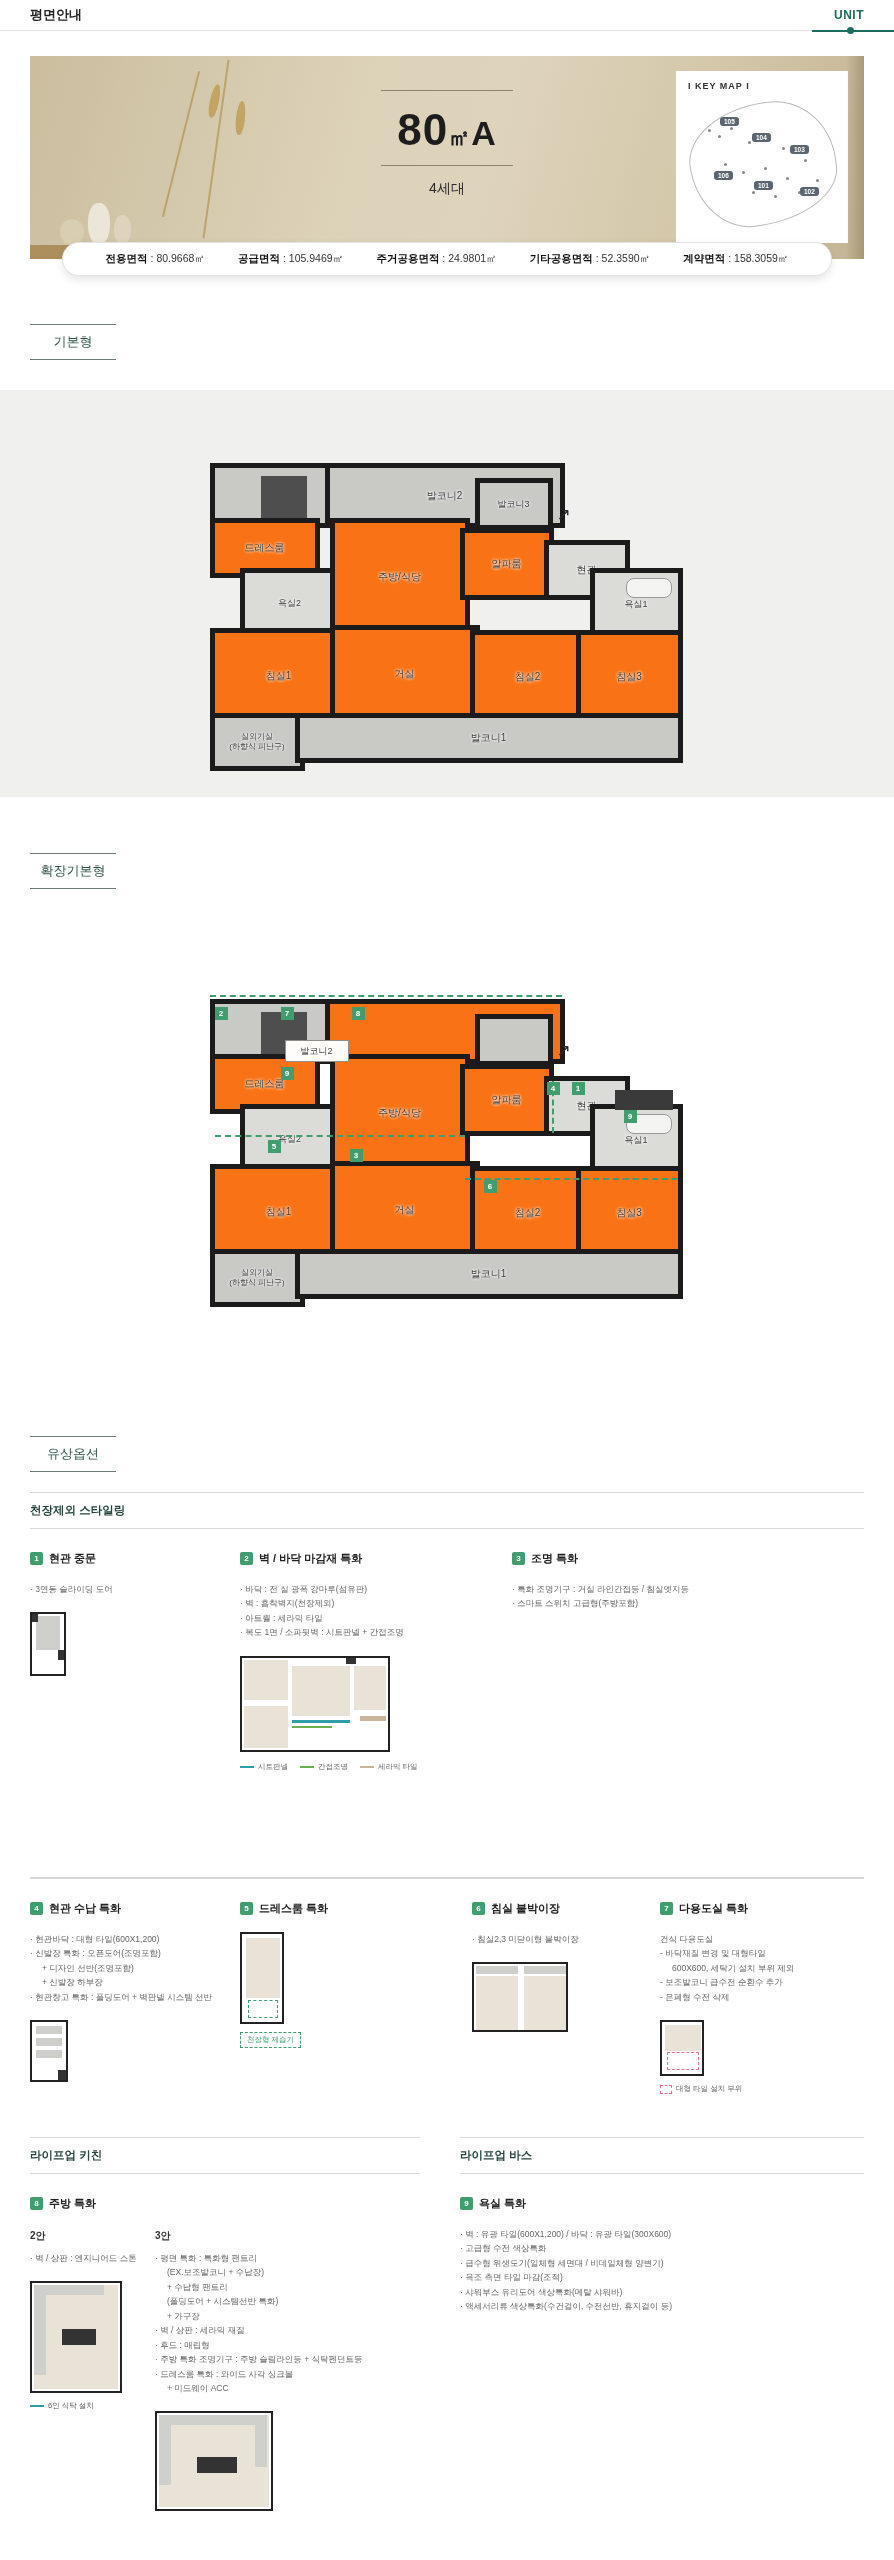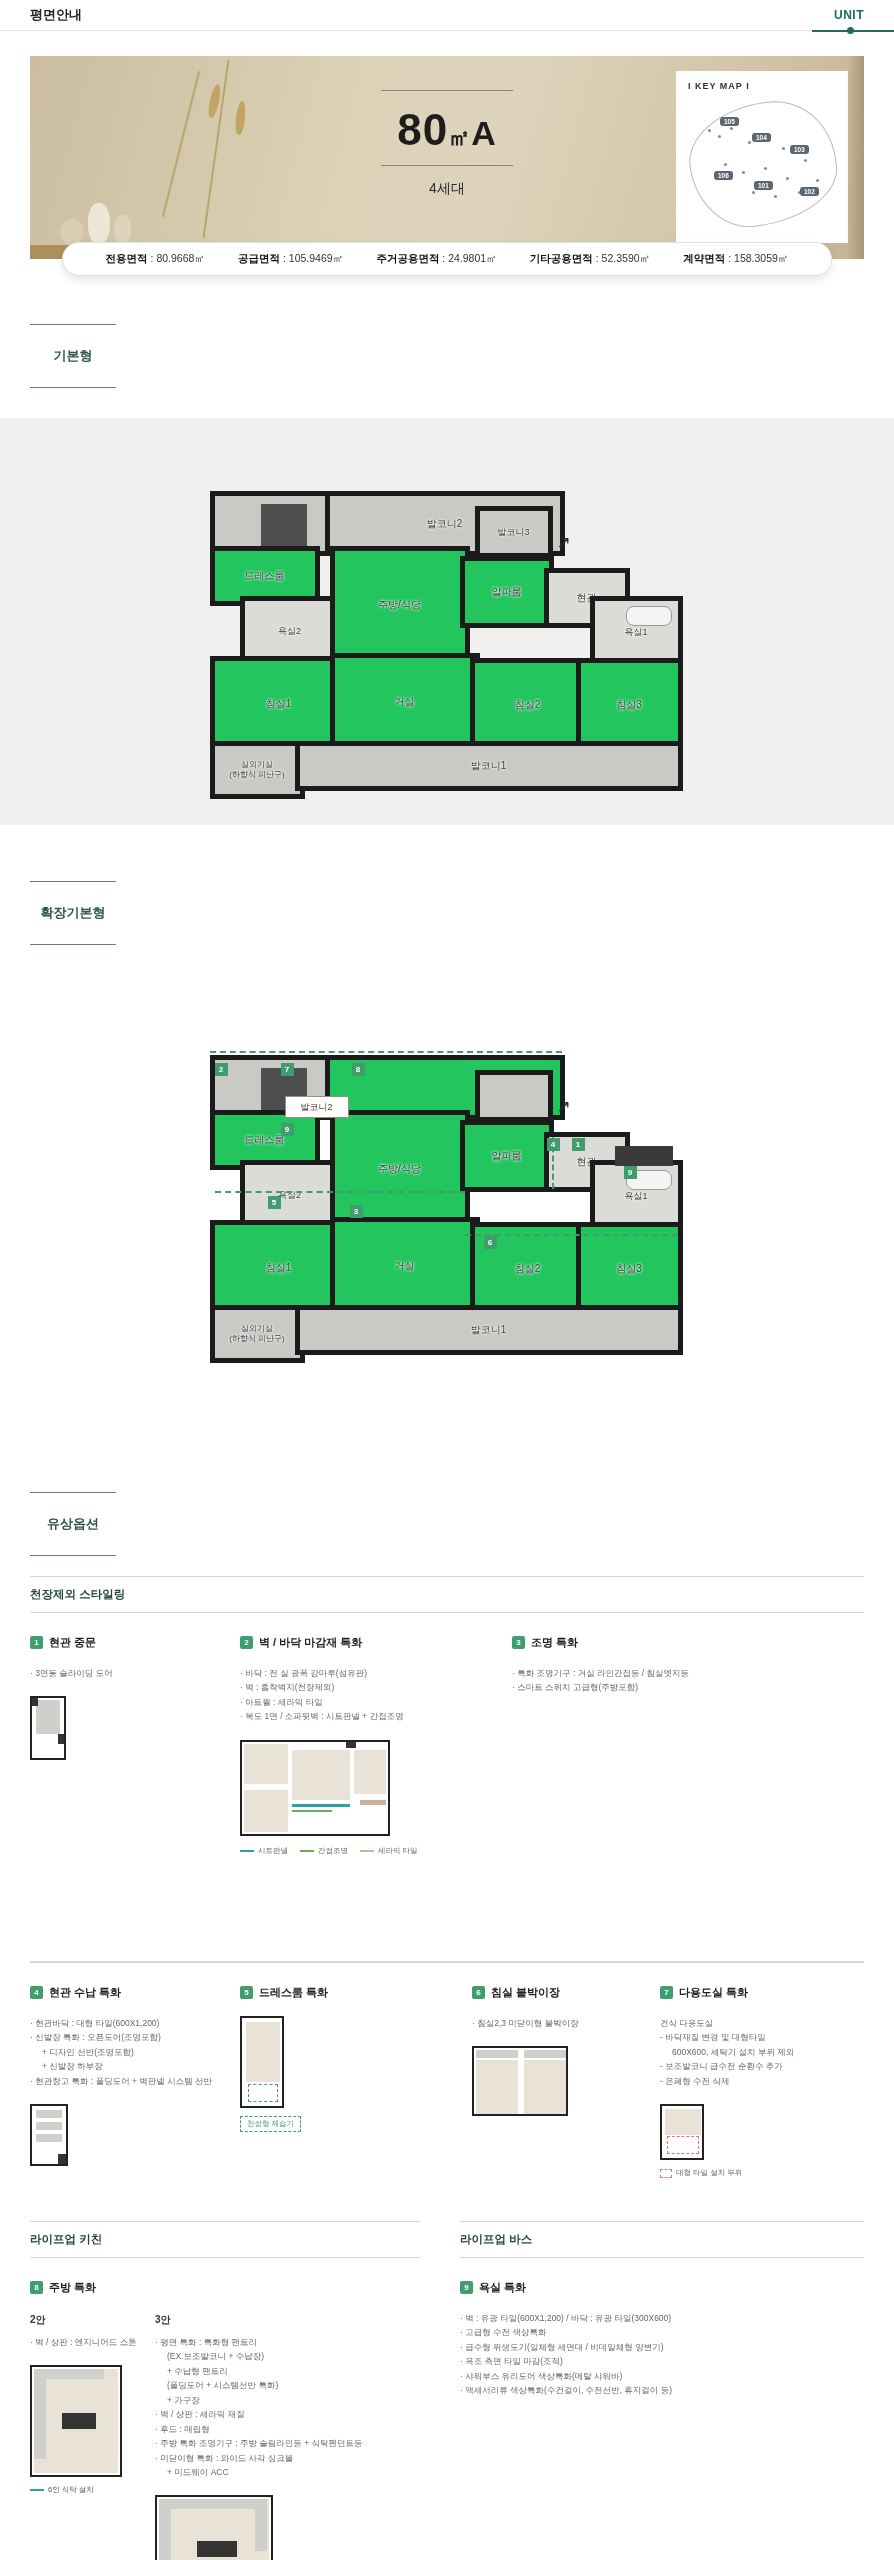--- a/index.html
+++ b/index.html
@@ -47,31 +47,31 @@
                       16px 34px #8a8a8a, 34px 42px #8a8a8a, 56px 38px #8a8a8a, 78px 48px #8a8a8a, 96px 30px #8a8a8a,
                       44px 62px #8a8a8a, 66px 66px #8a8a8a, 90px 62px #8a8a8a, 108px 50px #8a8a8a; }
 
   
   .pill { position:relative; z-index:3; width:770px; margin:-17px auto 0; height:34px; background:#fff; border:1px solid #e2e2e2;
           border-radius:18px; box-shadow:0 4px 10px rgba(0,0,0,.10); display:flex; align-items:center; justify-content:space-around; padding:0 26px; }
   .area-item { font-size:10.5px; color:#333; white-space:nowrap; }
   .area-item b { color:#111; }
 
   
-  .sec-label { margin-left:30px; width:86px; text-align:center; padding:22px 0; border-top:1px solid #6d7d75; border-bottom:1px solid #6d7d75;
-               font-size:13px; font-weight:bold; color:#2e544a; }
+  .sec-label { margin-left:30px; width:86px; text-align:center; padding:8px 0; border-top:1px solid #6d7d75; border-bottom:1px solid #6d7d75;
+               font-size:13px; font-weight:normal; color:#2e544a; }
   .ml-basic { margin-top:48px; }
   .ml-ext { margin-top:56px; }
   .ml-opt { margin-top:118px; }
 
   
   .band { margin-top:30px; background:#f0f0ee; padding:78px 0 27px; }
   .plan-wrap-white { margin-top:115px; padding:0 0 12px; }
   .plan { position:relative; width:465px; height:302px; margin:0 auto; }
-  .rm { position:absolute; outline:5px solid #1b1b1b; background:#22c55e; display:flex; align-items:center; justify-content:center;
+  .rm { position:absolute; outline:5px solid #1b1b1b; background:#f97316; display:flex; align-items:center; justify-content:center;
         font-size:10px; color:#3e3e3e; text-shadow:0 0 3px #fff,0 0 3px #fff; }
   .rm.gray { background:#c9c9c6; }
   .rm.ltgray { background:#dbdbd7; }
   .rm.small { font-size:9px; }
   .core { position:absolute; left:46px; top:8px; width:46px; height:44px; background:#4e4e4e; }
   .tub { position:absolute; right:6px; top:5px; width:46px; height:20px; background:#f4f4f2; border:1px solid #9a9a98; border-radius:8px; }
   .arrow { position:absolute; left:342px; top:36px; font-size:17px; color:#2c2c2c; text-shadow:none; }
   .rm .two-line { text-align:center; line-height:1.25; font-size:8px; }
   
   .badge-sq { position:absolute; z-index:5; width:13px; height:13px; background:#3f9d6e; color:#fff; font-size:8px; font-weight:bold;
@@ -455,21 +455,21 @@
             <div class="sub-label">3안</div>
             <div class="bullets" style="margin-top:8px;">
               <div>· 평면 특화 : 특화형 팬트리</div>
               <div class="b-ind">(EX.보조발코니 + 수납장)</div>
               <div class="b-ind">+ 수납형 팬트리</div>
               <div class="b-ind">(폴딩도어 + 시스템선반 특화)</div>
               <div class="b-ind">+ 가구장</div>
               <div>· 벽 / 상판 : 세라믹 재질</div>
               <div>· 후드 : 매립형</div>
               <div>· 주방 특화 조명기구 : 주방 슬림라인등 + 식탁펜던트등</div>
-              <div>· 미닫이형 특화 : 와이드 사각 싱크볼</div>
+              <div>· 드레스룸 특화 : 와이드 사각 싱크볼</div>
               <div class="b-ind">+ 미드웨이 ACC</div>
             </div>
             <div class="mini" style="width:118px;height:100px;">
               <div class="mp-fill" style="left:2px;top:2px;width:110px;height:92px;"></div>
               <div class="mp-gray" style="left:2px;top:2px;width:96px;height:10px;"></div>
               <div class="mp-gray" style="left:2px;top:2px;width:12px;height:70px;"></div>
               <div class="mp-gray" style="right:4px;top:2px;width:12px;height:52px;"></div>
               <div class="mp-dark" style="left:40px;top:44px;width:40px;height:16px;"></div>
             </div>
 

